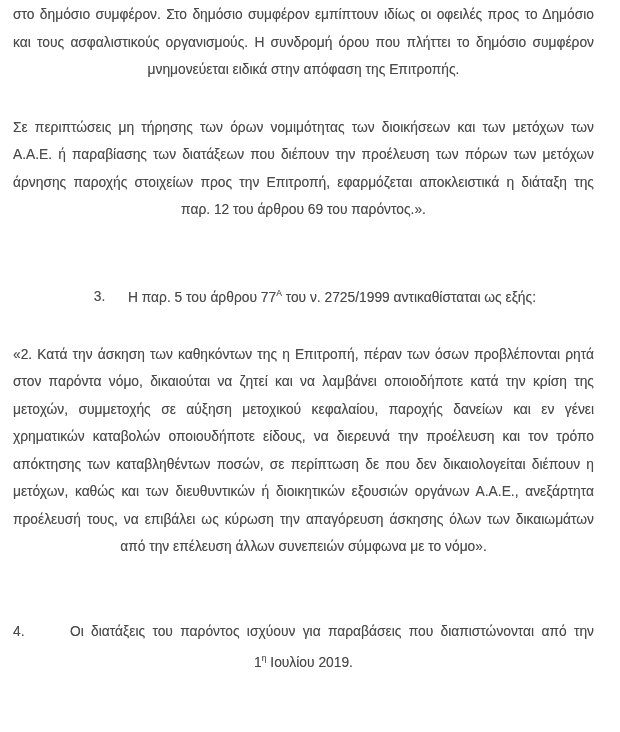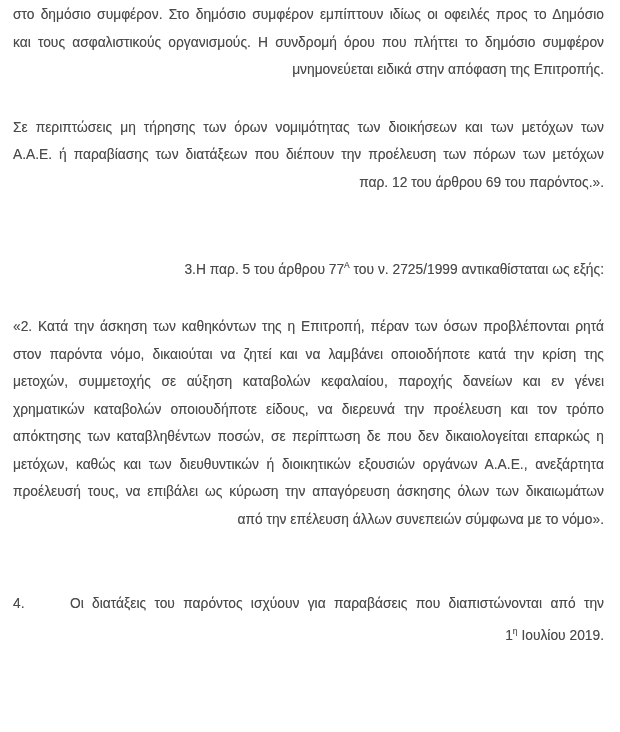--- a/index.html
+++ b/index.html
@@ -9,33 +9,33 @@
   }
   body {
     width: 620px;
     height: 732px;
     overflow: hidden;
     font-family: "Liberation Sans", "DejaVu Sans", sans-serif;
     font-size: 13.8px;
     color: #4a4a4a;
   }
   .page {
-    padding: 1px 16px 0 13px;
+    padding: 1px 26px 0 13px;
     text-shadow: 0 0 0.6px rgba(74,74,74,0.45);
   }
   .para {
     margin: 0 0 30px 0;
   }
   .para.gap-lg { margin-bottom: 56px; }
   .para.gap-lg2 { margin-bottom: 57px; }
   .para.last { margin-bottom: 8px; }
   .line {
     line-height: 27.5px;
     white-space: normal;
-    text-align: right;
+    text-align: center;
   }
   .line.j {
     text-align: justify;
     text-align-last: justify;
   }
   .num {
     display: inline-block;
     width: 57px;
   }
   .sup {
@@ -50,33 +50,34 @@
 
   <section class="para">
     <div class="line j">στο δημόσιο συμφέρον. Στο δημόσιο συμφέρον εμπίπτουν ιδίως οι οφειλές προς το Δημόσιο</div>
     <div class="line j">και τους ασφαλιστικούς οργανισμούς. Η συνδρομή όρου που πλήττει το δημόσιο συμφέρον</div>
     <div class="line">μνημονεύεται ειδικά στην απόφαση της Επιτροπής.</div>
   </section>
 
   <section class="para gap-lg">
     <div class="line j">Σε περιπτώσεις μη τήρησης των όρων νομιμότητας των διοικήσεων και των μετόχων των</div>
     <div class="line j">Α.Α.Ε. ή παραβίασης των διατάξεων που διέπουν την προέλευση των πόρων των μετόχων</div>
+    <div class="line j">άρνησης παροχής στοιχείων προς την Επιτροπή, εφαρμόζεται αποκλειστικά η διάταξη της</div>
     <div class="line">παρ. 12 του άρθρου 69 του παρόντος.».</div>
   </section>
 
   <section class="para">
     <div class="line"><span class="num">3.</span><span>Η παρ. 5 του άρθρου 77</span><span class="sup">Α</span><span> του ν. 2725/1999 αντικαθίσταται ως εξής:</span></div>
   </section>
 
   <section class="para gap-lg2">
     <div class="line j">«2. Κατά την άσκηση των καθηκόντων της η Επιτροπή, πέραν των όσων προβλέπονται ρητά</div>
     <div class="line j">στον παρόντα νόμο, δικαιούται να ζητεί και να λαμβάνει οποιοδήποτε κατά την κρίση της</div>
-    <div class="line j">μετοχών, συμμετοχής σε αύξηση καταβολών κεφαλαίου, παροχής δανείων και εν γένει</div>
+    <div class="line j">μετοχών, συμμετοχής σε αύξηση μετοχικού κεφαλαίου, παροχής δανείων και εν γένει</div>
     <div class="line j">χρηματικών καταβολών οποιουδήποτε είδους, να διερευνά την προέλευση και τον τρόπο</div>
-    <div class="line j">απόκτησης των καταβληθέντων ποσών, σε περίπτωση δε που δεν δικαιολογείται επαρκώς η</div>
+    <div class="line j">απόκτησης των καταβληθέντων ποσών, σε περίπτωση δε που δεν δικαιολογείται διέπουν η</div>
     <div class="line j">μετόχων, καθώς και των διευθυντικών ή διοικητικών εξουσιών οργάνων Α.Α.Ε., ανεξάρτητα</div>
     <div class="line j">προέλευσή τους, να επιβάλει ως κύρωση την απαγόρευση άσκησης όλων των δικαιωμάτων</div>
     <div class="line">από την επέλευση άλλων συνεπειών σύμφωνα με το νόμο».</div>
   </section>
 
   <section class="para last">
     <div class="line j"><span class="num">4.</span><span>Οι διατάξεις του παρόντος ισχύουν για παραβάσεις που διαπιστώνονται από την</span></div>
     <div class="line"><span>1</span><span class="sup">η</span><span> Ιουλίου 2019.</span></div>
   </section>
 

